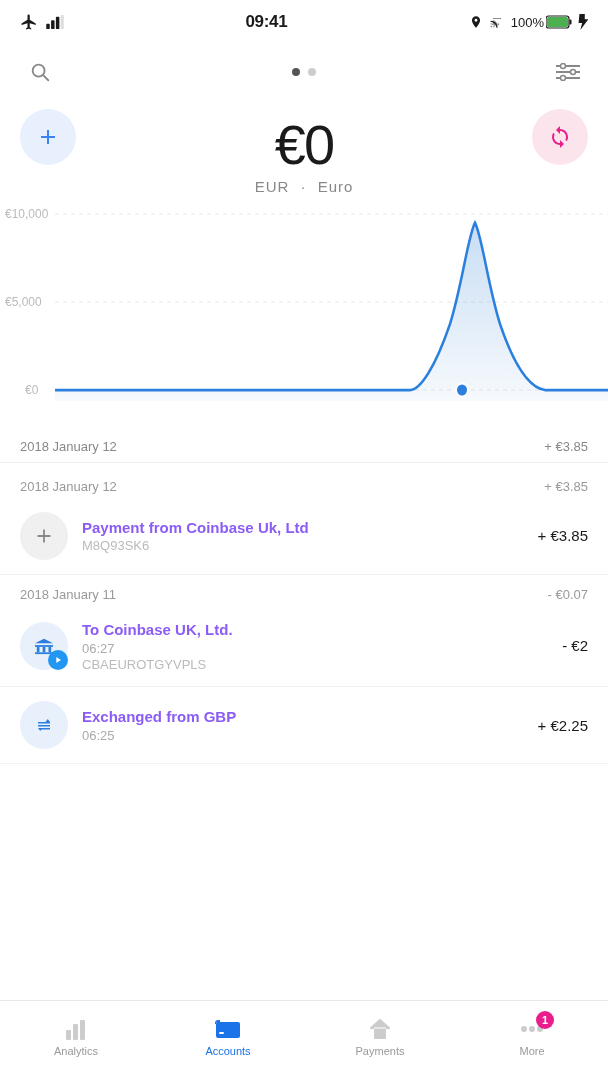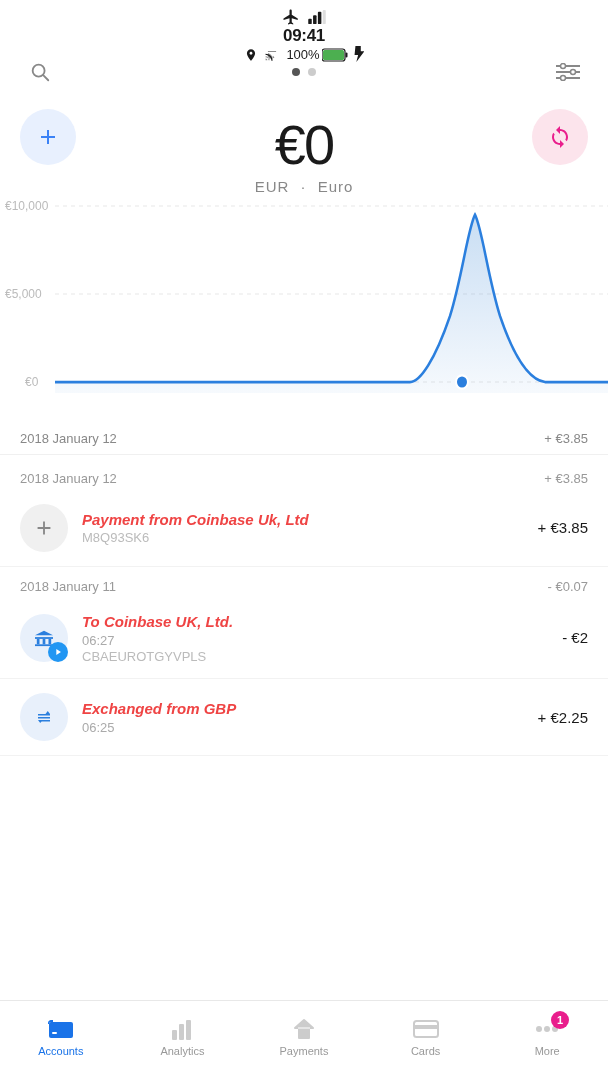--- a/index.html
+++ b/index.html
@@ -14,25 +14,24 @@
     }
 
     
     .status-bar {
       display: flex;
       justify-content: space-between;
       align-items: center;
       padding: 8px 20px;
       background: #fff;
       height: 44px;
-      flex-direction: column;
     }
     .status-left { display: flex; align-items: center; gap: 8px; font-size: 15px; }
     .status-time { font-size: 17px; font-weight: 600; letter-spacing: -0.3px; }
-    .status-right { display: flex; align-items: flex-end; gap: 6px; font-size: 14px; }
+    .status-right { display: flex; align-items: center; gap: 6px; font-size: 14px; }
     .battery-icon {
       display: inline-flex; align-items: center; gap: 2px;
     }
 
     
     .top-bar {
       display: flex;
       justify-content: space-between;
       align-items: center;
       padding: 8px 20px 12px;
@@ -105,20 +104,21 @@
       letter-spacing: 1px;
     }
     .currency-dot { margin: 0 6px; }
 
     
     .chart-area {
       width: 100%;
       padding: 10px 0 0;
       position: relative;
       height: 220px;
+      margin-top: 8px;
     }
     .chart-svg {
       position: absolute;
       left: 0; right: 0; top: 0; bottom: 0;
       width: 100%;
       height: 100%;
     }
 
     
     .date-row {
@@ -161,23 +161,22 @@
       display: flex; align-items: center; justify-content: center;
       font-size: 12px;
       color: #fff;
     }
     .transaction-details {
       flex: 1;
     }
     .transaction-title {
       font-size: 15px;
       font-weight: 600;
-      color: #ef4444;
+      color: #8b5cf6;
       line-height: 1.3;
-      font-style: italic;
     }
     .transaction-sub {
       font-size: 13px;
       color: #aaa;
       margin-top: 2px;
     }
     .transaction-ref {
       font-size: 13px;
       color: #bbb;
       margin-top: 1px;
@@ -420,61 +419,52 @@
   </div>
   <div class="transaction-amount">+ €2.25</div>
 </div>
 
 <div class="section-spacer"></div>
 
 <div class="bottom-nav">
 
   <div class="nav-item">
     <div class="nav-icon">
+      <svg width="24" height="22" viewBox="0 0 24 22">
+        <rect x="2" y="12" width="5" height="10" rx="1" fill="#ccc"></rect>
+        <rect x="9" y="6" width="5" height="16" rx="1" fill="#ccc"></rect>
+        <rect x="16" y="2" width="5" height="20" rx="1" fill="#ccc"></rect>
+      </svg>
+    </div>
+    <span class="nav-label">Analytics</span>
+  </div>
+
+  <div class="nav-item">
+    <div class="nav-icon">
       <svg width="26" height="22" viewBox="0 0 26 22">
         <rect x="1" y="4" width="24" height="16" rx="2" fill="#1a73e8"></rect>
         <rect x="1" y="7" width="24" height="3" fill="#1a73e8"></rect>
         <rect x="4" y="14" width="5" height="2" rx="1" fill="white"></rect>
         <path d="M1 6c0-1.1.9-2 2-2h2V2H3C1.34 2 0 3.34 0 5v1h1V6z" fill="#1a73e8"></path>
       </svg>
     </div>
     <span class="nav-label nav-label-active">Accounts</span>
-  </div>
-
-  <div class="nav-item">
-    <div class="nav-icon">
-      <svg width="24" height="22" viewBox="0 0 24 22">
-        <rect x="2" y="12" width="5" height="10" rx="1" fill="#ccc"></rect>
-        <rect x="9" y="6" width="5" height="16" rx="1" fill="#ccc"></rect>
-        <rect x="16" y="2" width="5" height="20" rx="1" fill="#ccc"></rect>
-      </svg>
-    </div>
-    <span class="nav-label">Analytics</span>
   </div>
 
   <div class="nav-item">
     <div class="nav-icon">
       <svg width="26" height="22" viewBox="0 0 26 22">
         <path d="M13 2 L22 10 H18 V20 H8 V10 H4 Z" fill="none" stroke="#ccc" stroke-width="2" stroke-linejoin="round"></path>
         <path d="M13 2 L22 10 H18 V20 H8 V10 H4 Z" fill="#ccc"></path>
         <path d="M7 10 L19 10" stroke="white" stroke-width="1"></path>
       </svg>
     </div>
     <span class="nav-label">Payments</span>
   </div>
 
-  <div class="nav-item">
-    <div class="nav-icon">
-      <svg width="26" height="20" viewBox="0 0 26 20">
-        <rect x="1" y="2" width="24" height="16" rx="2.5" fill="none" stroke="#ccc" stroke-width="2"></rect>
-        <rect x="1" y="6" width="24" height="4" fill="#ccc"></rect>
-      </svg>
-    </div>
-    <span class="nav-label">Cards</span>
-  </div>
 
   <div class="nav-item">
     <div class="nav-icon more-badge-wrap">
       <svg width="26" height="22" viewBox="0 0 26 22">
         <circle cx="5" cy="11" r="3" fill="#ccc"></circle>
         <circle cx="13" cy="11" r="3" fill="#ccc"></circle>
         <circle cx="21" cy="11" r="3" fill="#ccc"></circle>
       </svg>
       <div class="more-badge">1</div>
     </div>

